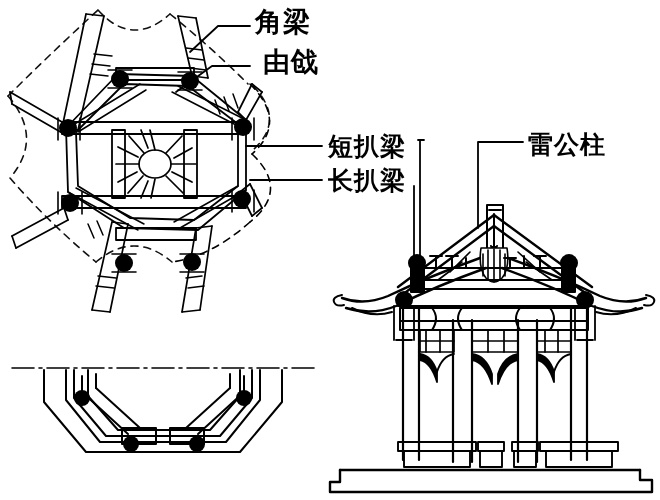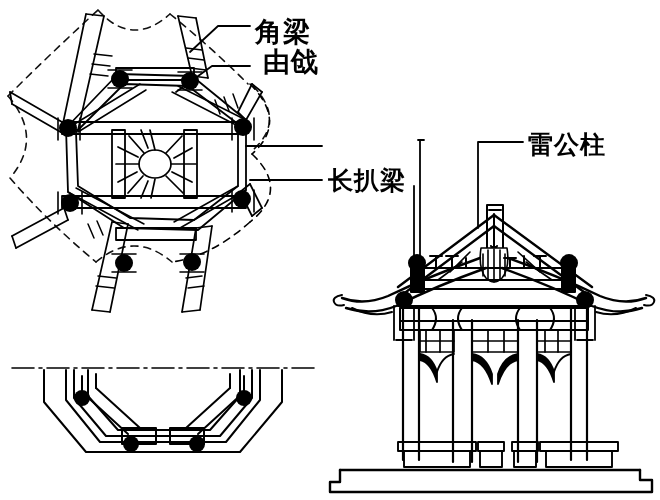--- a/index.html
+++ b/index.html
@@ -292,18 +292,19 @@
         <rect x="546" y="451" width="66" height="16"></rect>
       </g>
 
       <g stroke-width="2.4">
         <path d="M340 470 L640 470"></path>
         <path d="M340 470 L340 482 L330 482 L330 492 L652 492 L652 480 L640 480 L640 470"></path>
       </g>
     </g>
   </svg>
 
-  <div class="lbl lbl-lg" style="left:255px; top:8px;margin-top:10px;">角梁</div>
+  <div class="lbl lbl-lg" style="left:255px; top:8px;">角梁</div>
   <div class="lbl lbl-lg" style="left:263px; top:48px;">由戗</div>
+  <div class="lbl lbl-md" style="left:328px; top:134px;">短扒梁</div>
   <div class="lbl lbl-md" style="left:528px; top:132px;">雷公柱</div>
   <div class="lbl lbl-md" style="left:328px; top:168px;">长扒梁</div>
 
 </div>
 
 </body></html>

